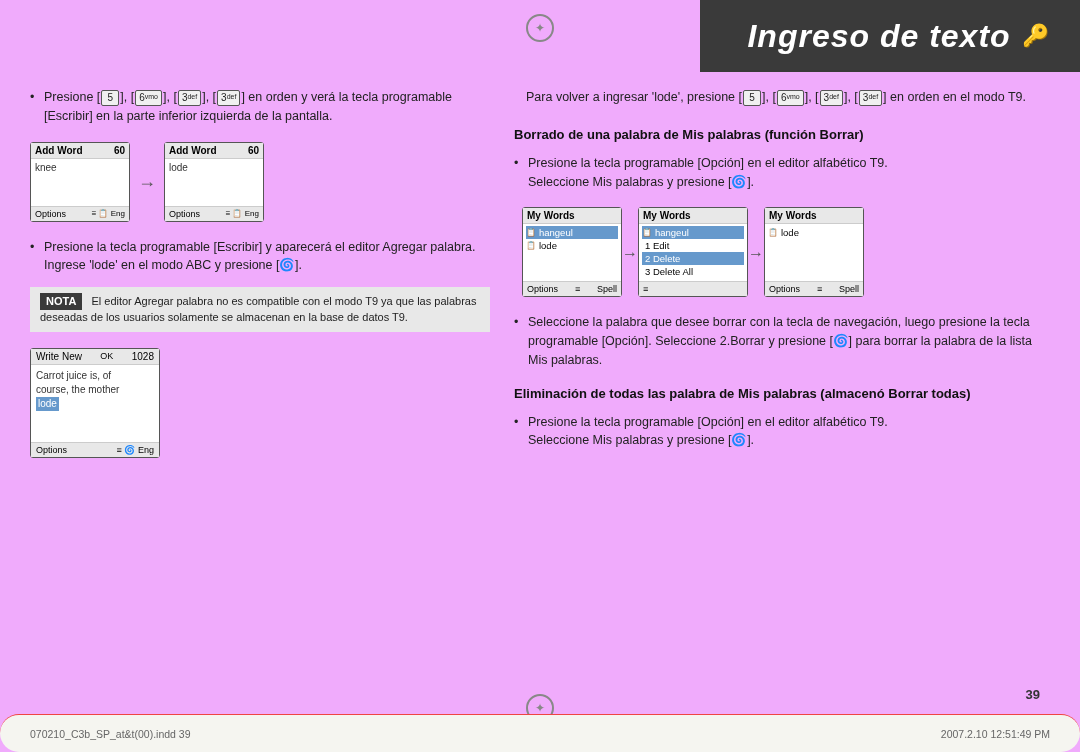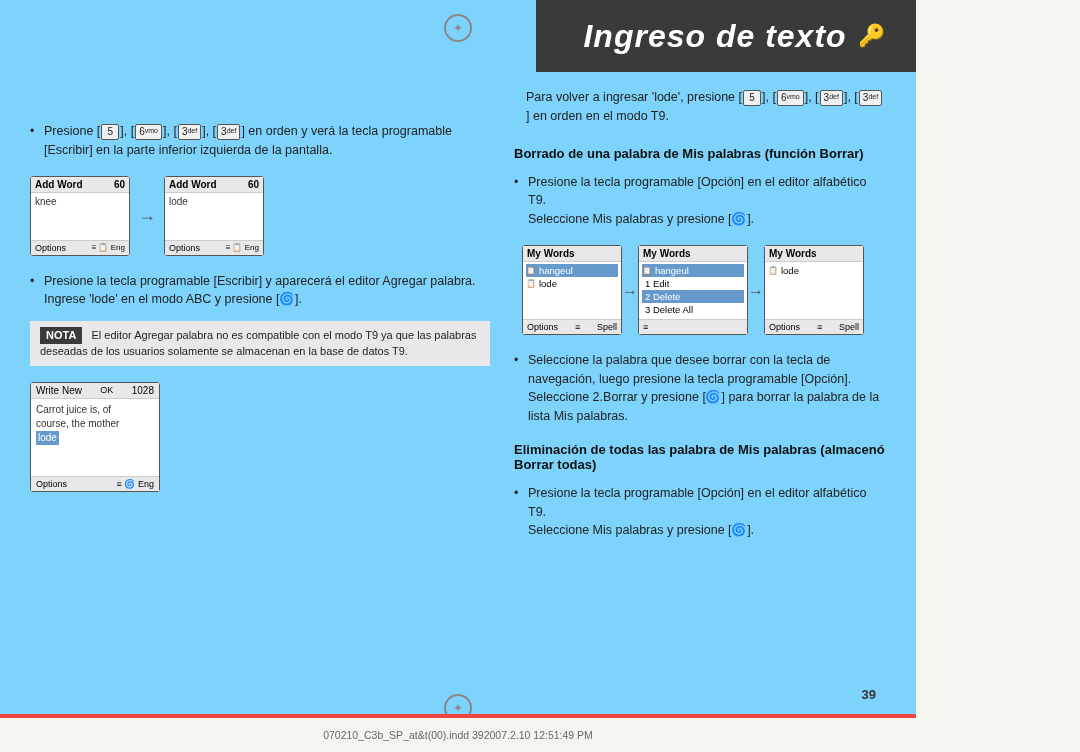--- a/index.html
+++ b/index.html
@@ -7,23 +7,23 @@
       width: 1080px;
       height: 752px;
       font-family: Arial, sans-serif;
       font-size: 13px;
       background: #f5f5f0;
       position: relative;
       overflow: hidden;
     }
 
     .page {
-      width: 916px;
+      width: 1080px;
       height: 752px;
-      background: #7dd3fc;
+      background: #f0abfc;
       position: relative;
     }
 
     
     .header {
       position: absolute;
       top: 0;
       right: 0;
       width: 380px;
       height: 72px;
@@ -97,21 +97,20 @@
       display: flex;
       padding: 16px 30px 10px 30px;
       gap: 24px;
     }
 
     .left-col {
       flex: 0 0 460px;
       display: flex;
       flex-direction: column;
       gap: 12px;
-      margin-top: 34px;
     }
 
     .right-col {
       flex: 1;
       display: flex;
       flex-direction: column;
       gap: 12px;
     }
 
     
@@ -341,28 +340,29 @@
       margin-top: 4px;
     }
 
     
     .page-footer {
       position: absolute;
       bottom: 0;
       left: 0;
       right: 0;
       height: 38px;
-      border-top: 4px solid #ef4444;
-      display: flex;
-      align-items: center;
-      justify-content: center;
+      border-top: 1px solid #ef4444;
+      display: flex;
+      align-items: center;
+      justify-content: space-between;
       padding: 0 30px;
       font-size: 10.5px;
       color: #666;
       background: #f5f5f0;
+      border-radius: 19px;
     }
 
     .page-number {
       font-size: 13px;
       font-weight: bold;
       color: #333;
     }
 
     .screens-row-3 {
       display: flex;

